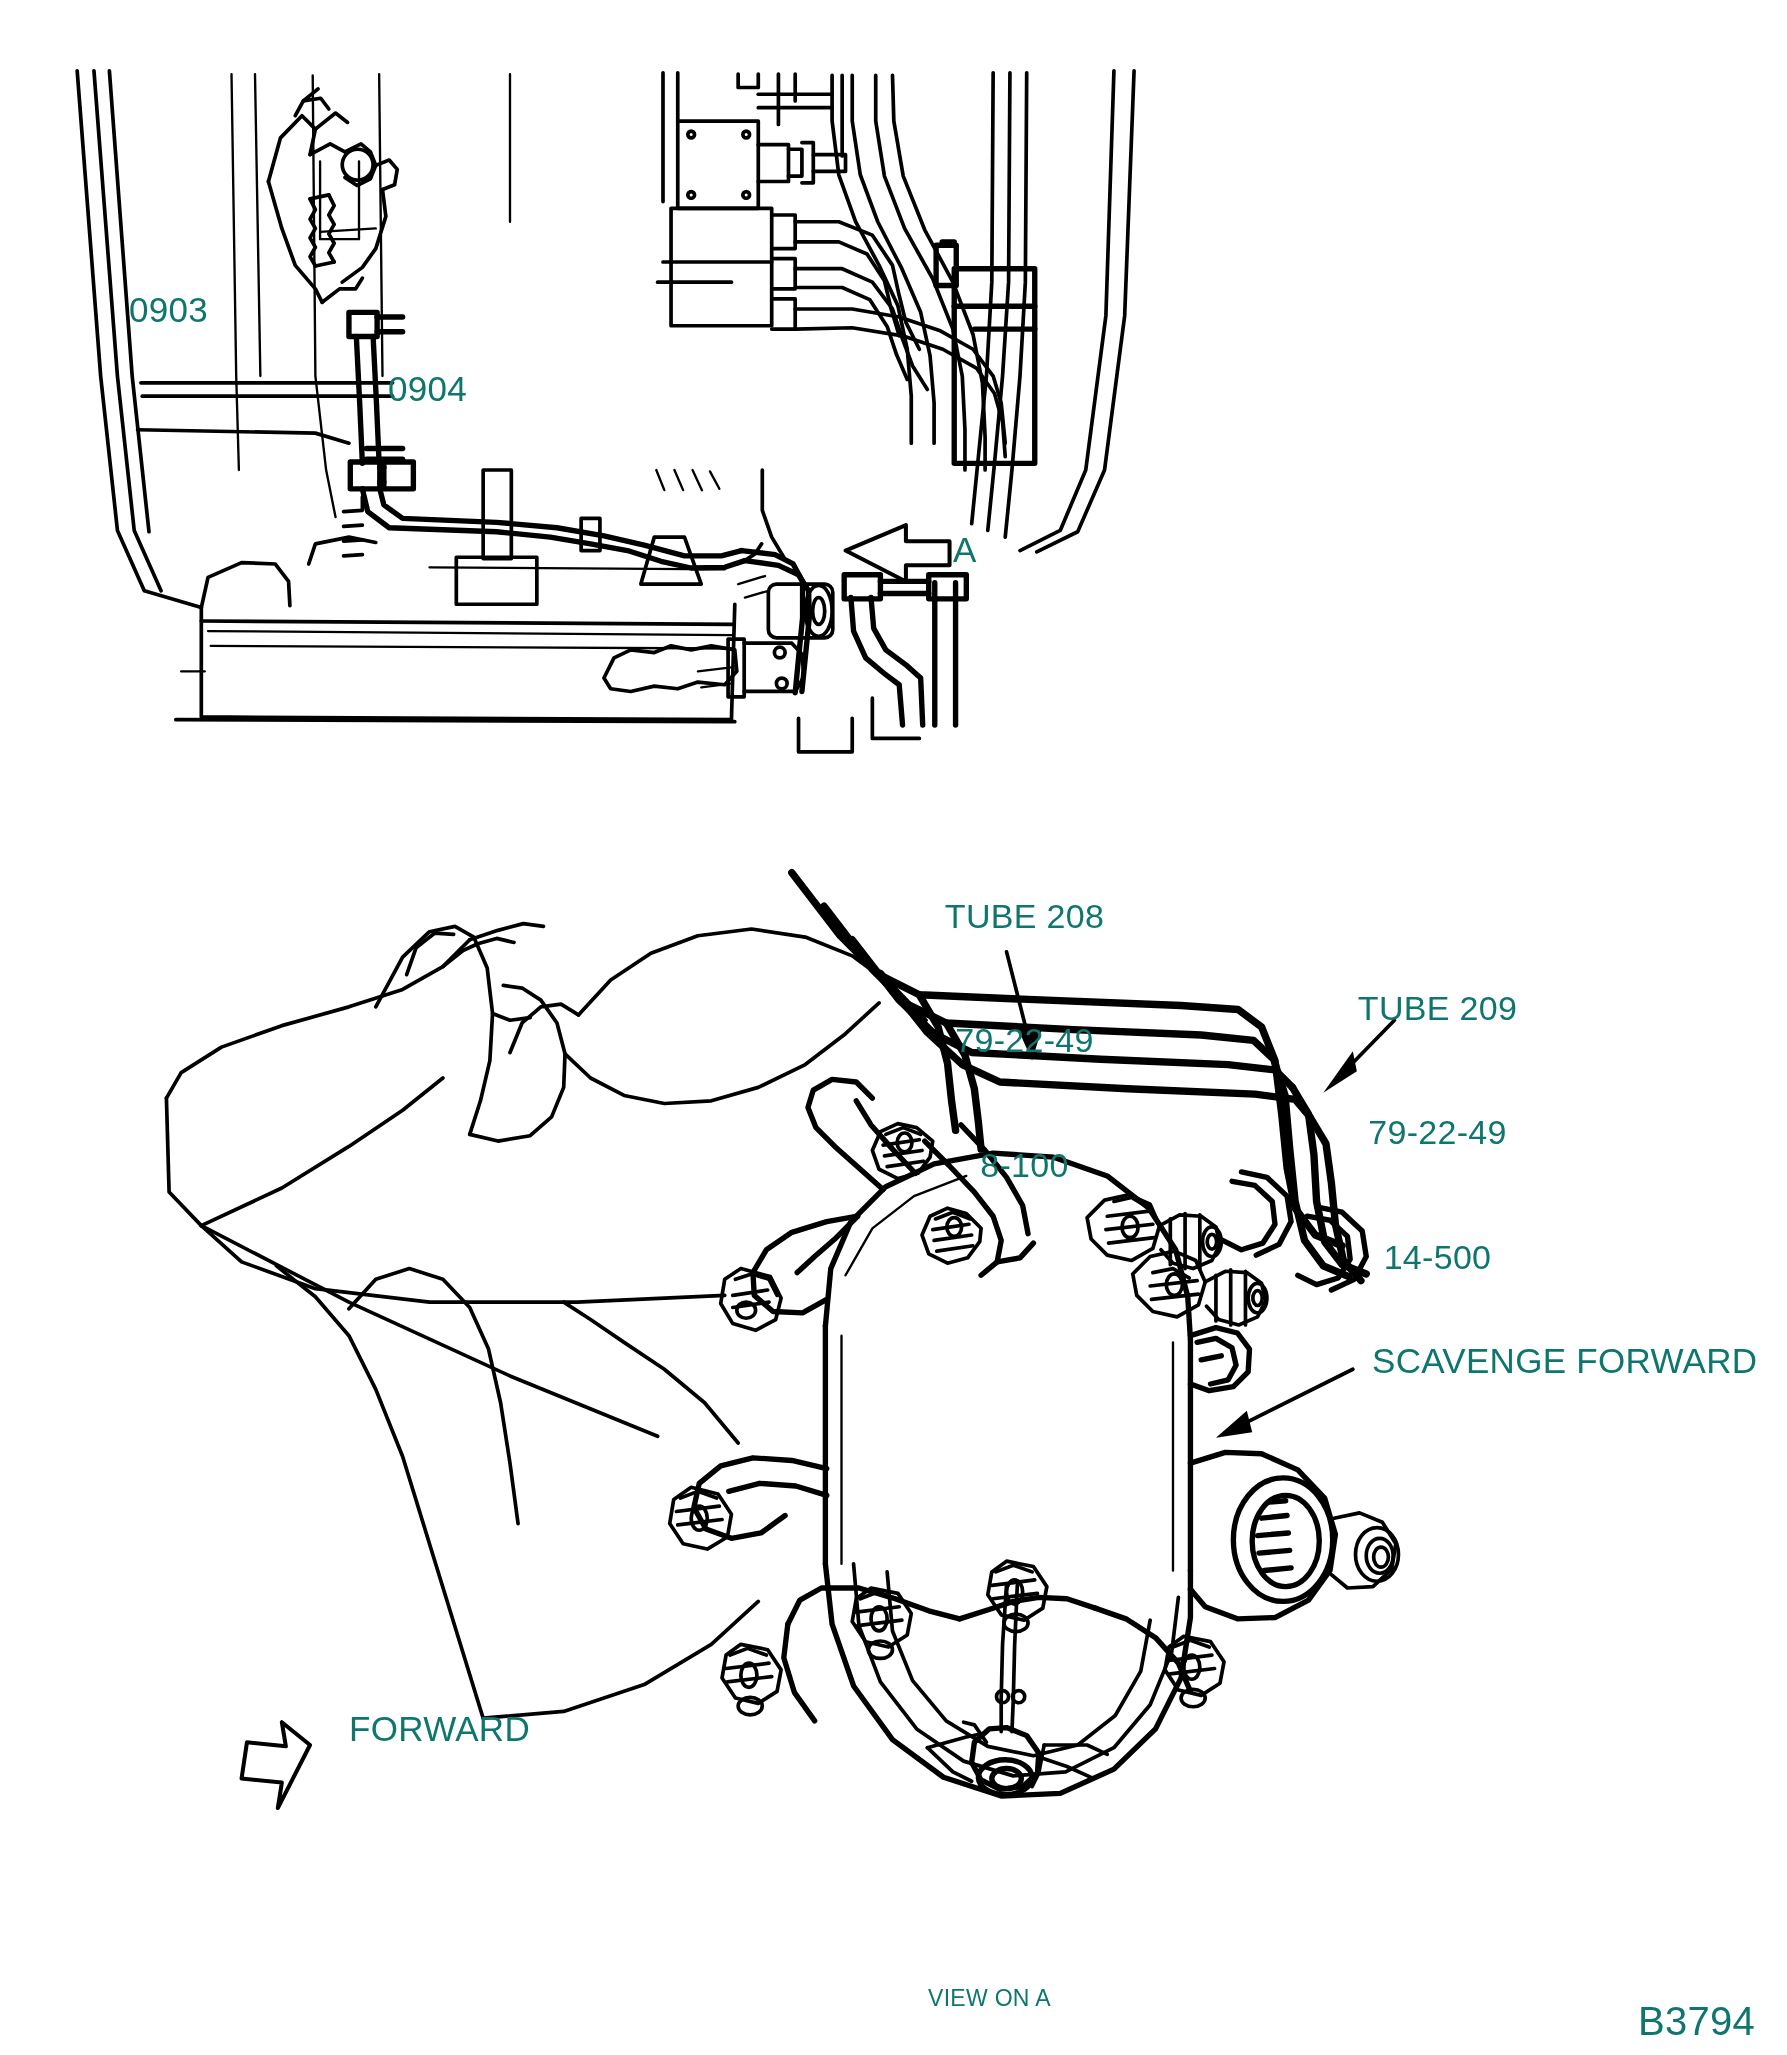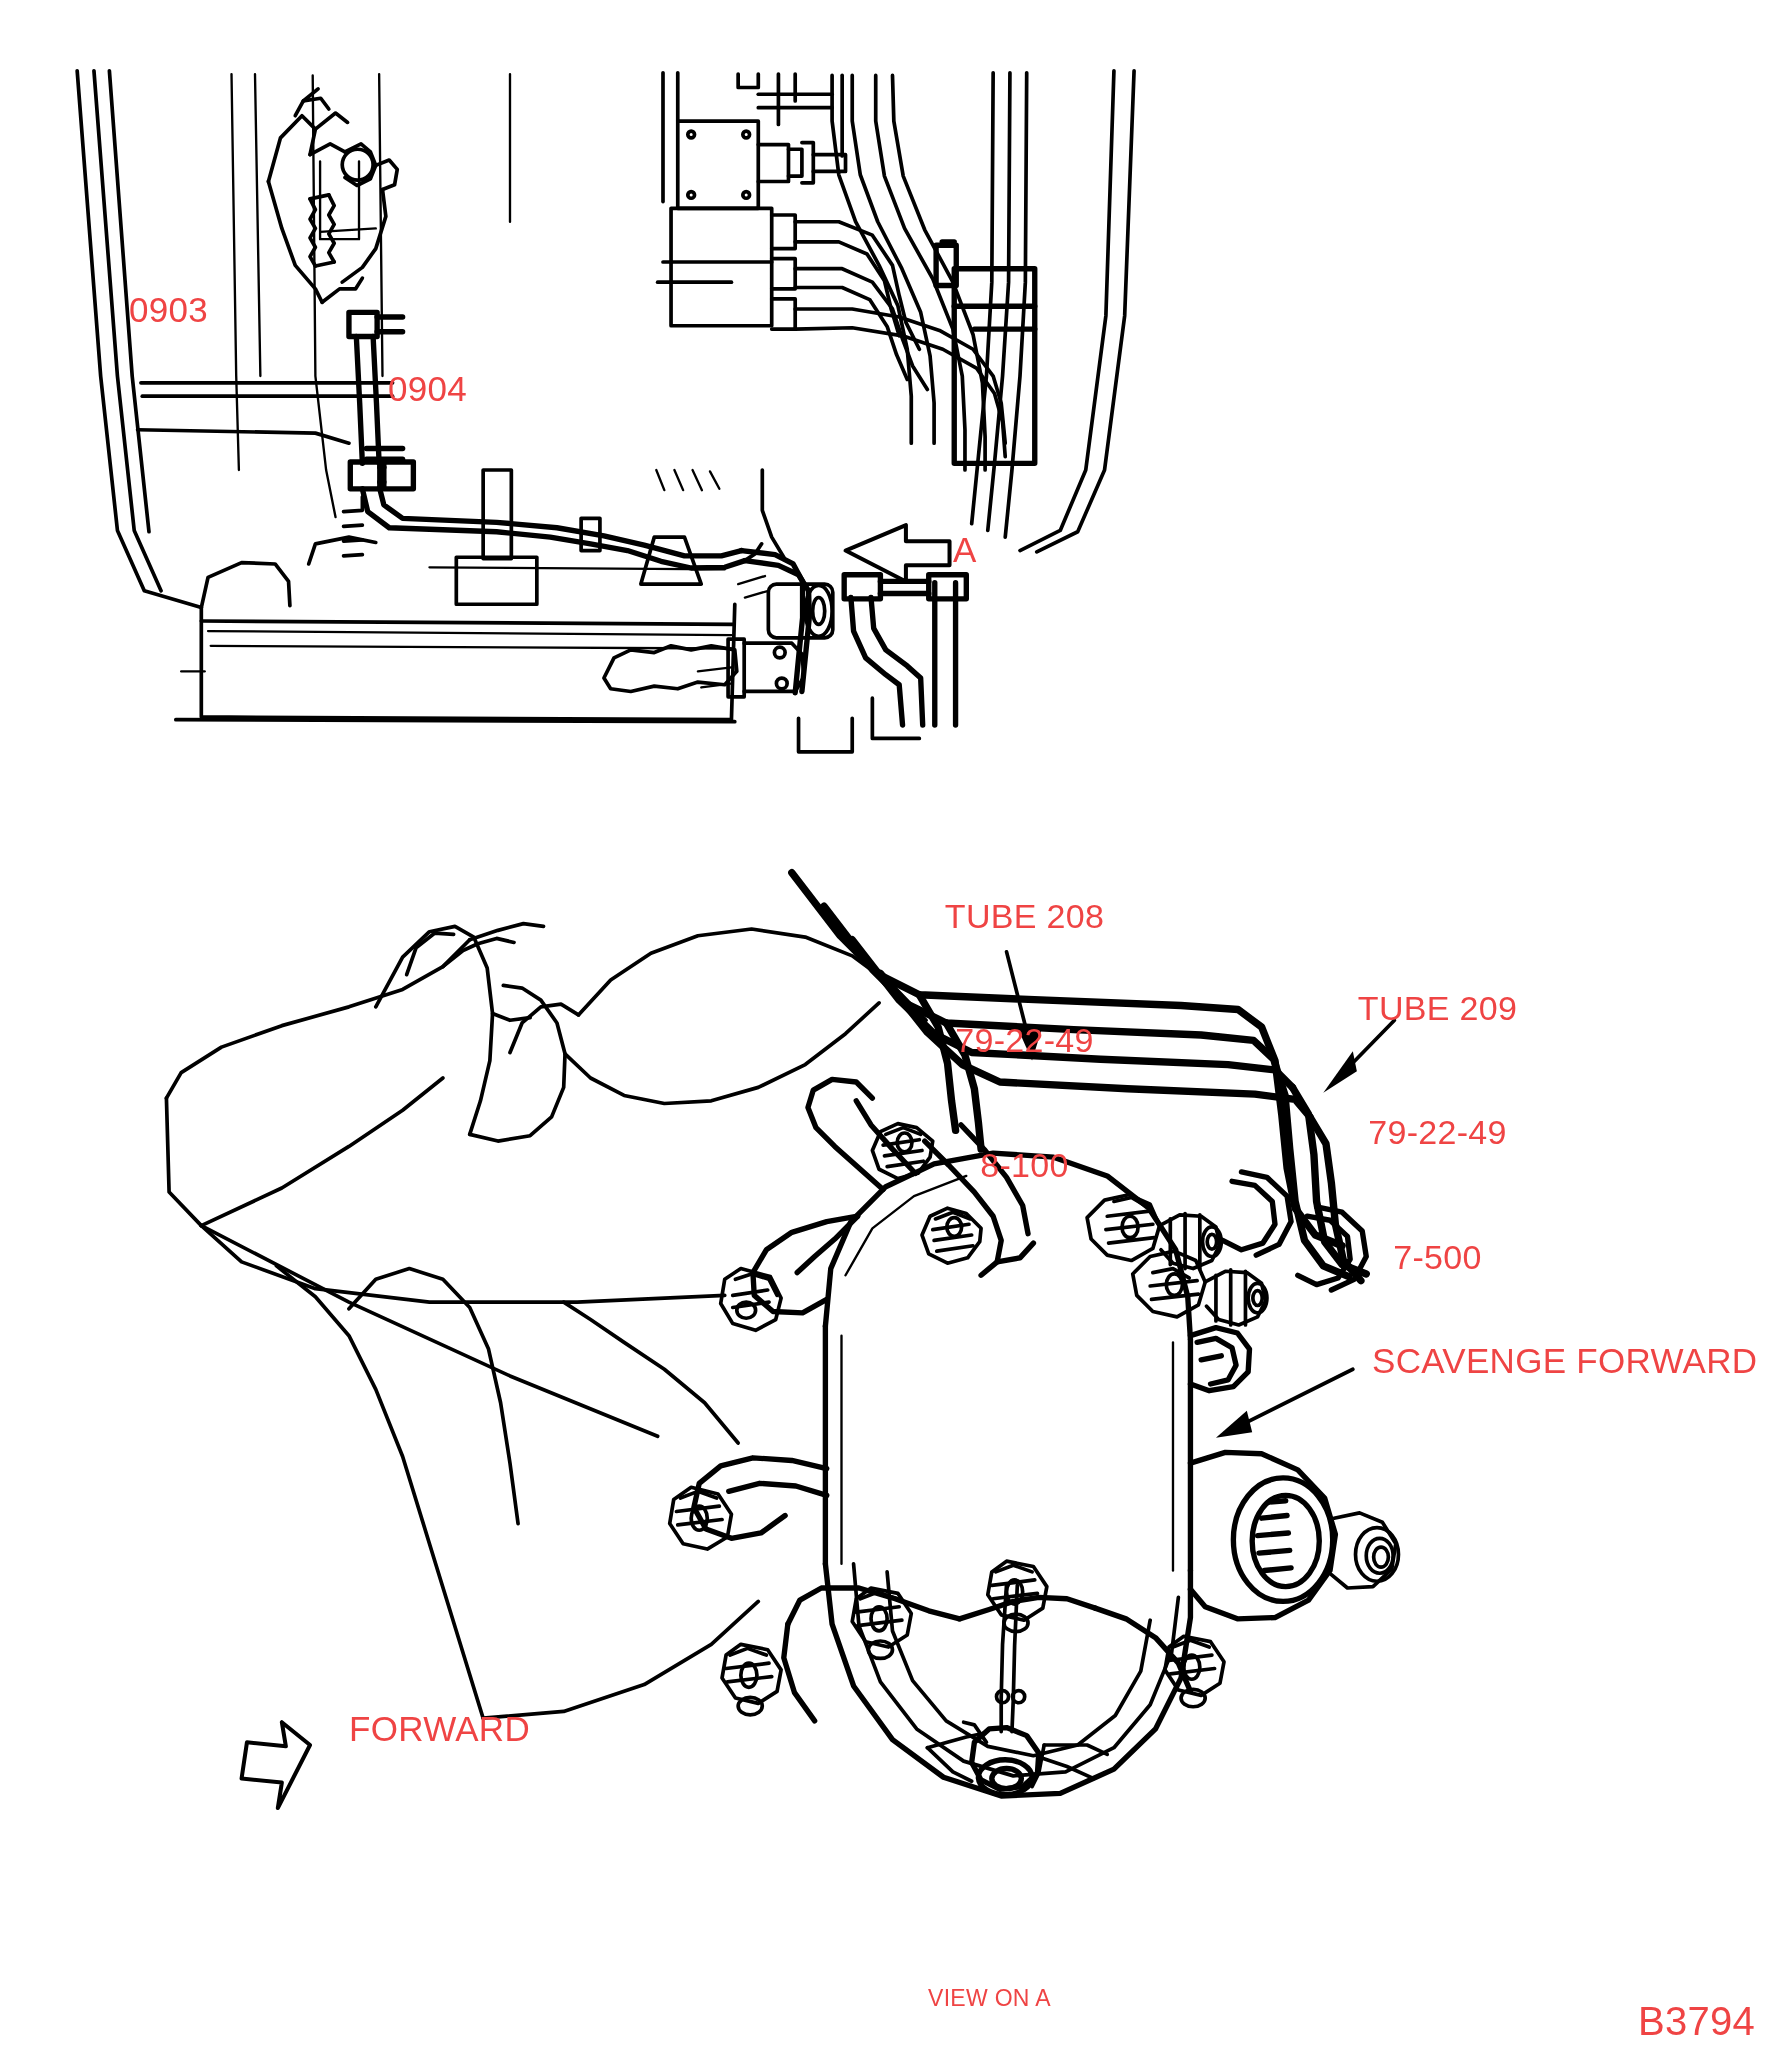--- a/index.html
+++ b/index.html
@@ -25,21 +25,21 @@
   svg.drawing {
     position: absolute;
     left: 0; top: 0;
     width: 1787px;
     height: 2056px;
     display: block;
   }
   .lbl {
     position: absolute;
     font-family: "Liberation Sans", sans-serif;
-    color: #ef4444;
+    color: #0f766e;
     white-space: pre;
     letter-spacing: 0.3px;
   }
   .lbl-callout { font-size: 35px; }
   .lbl-tube { font-size: 34px; text-align: center; line-height: 1.22; }
   .lbl-big { font-size: 35px; }
   .lbl-view { font-size: 23px; }
   .lbl-code { font-size: 40px; }
   .lbl-A { font-size: 35px; }
   .stk { fill: none; stroke: #000; stroke-linecap: round; stroke-linejoin: round; }
@@ -545,21 +545,21 @@
 
   <div class="lbl lbl-tube" style="left:924px; top:813px; width:201px;">
     <div>TUBE 208</div>
     <div>79-22-49</div>
     <div>8-100</div>
   </div>
 
   <div class="lbl lbl-tube" style="left:1337px; top:905px; width:201px;">
     <div>TUBE 209</div>
     <div>79-22-49</div>
-    <div>7-500</div>
+    <div>14-500</div>
   </div>
 
   <div class="lbl lbl-big" style="left:1372px; top:1341px;">SCAVENGE FORWARD</div>
 
   <div class="lbl lbl-big" style="left:349px; top:1709px;">FORWARD</div>
 
   <div class="lbl lbl-view" style="left:928px; top:1985px;">VIEW ON A</div>
 
   <div class="lbl lbl-code" style="left:1638px; top:1999px;">B3794</div>
 

